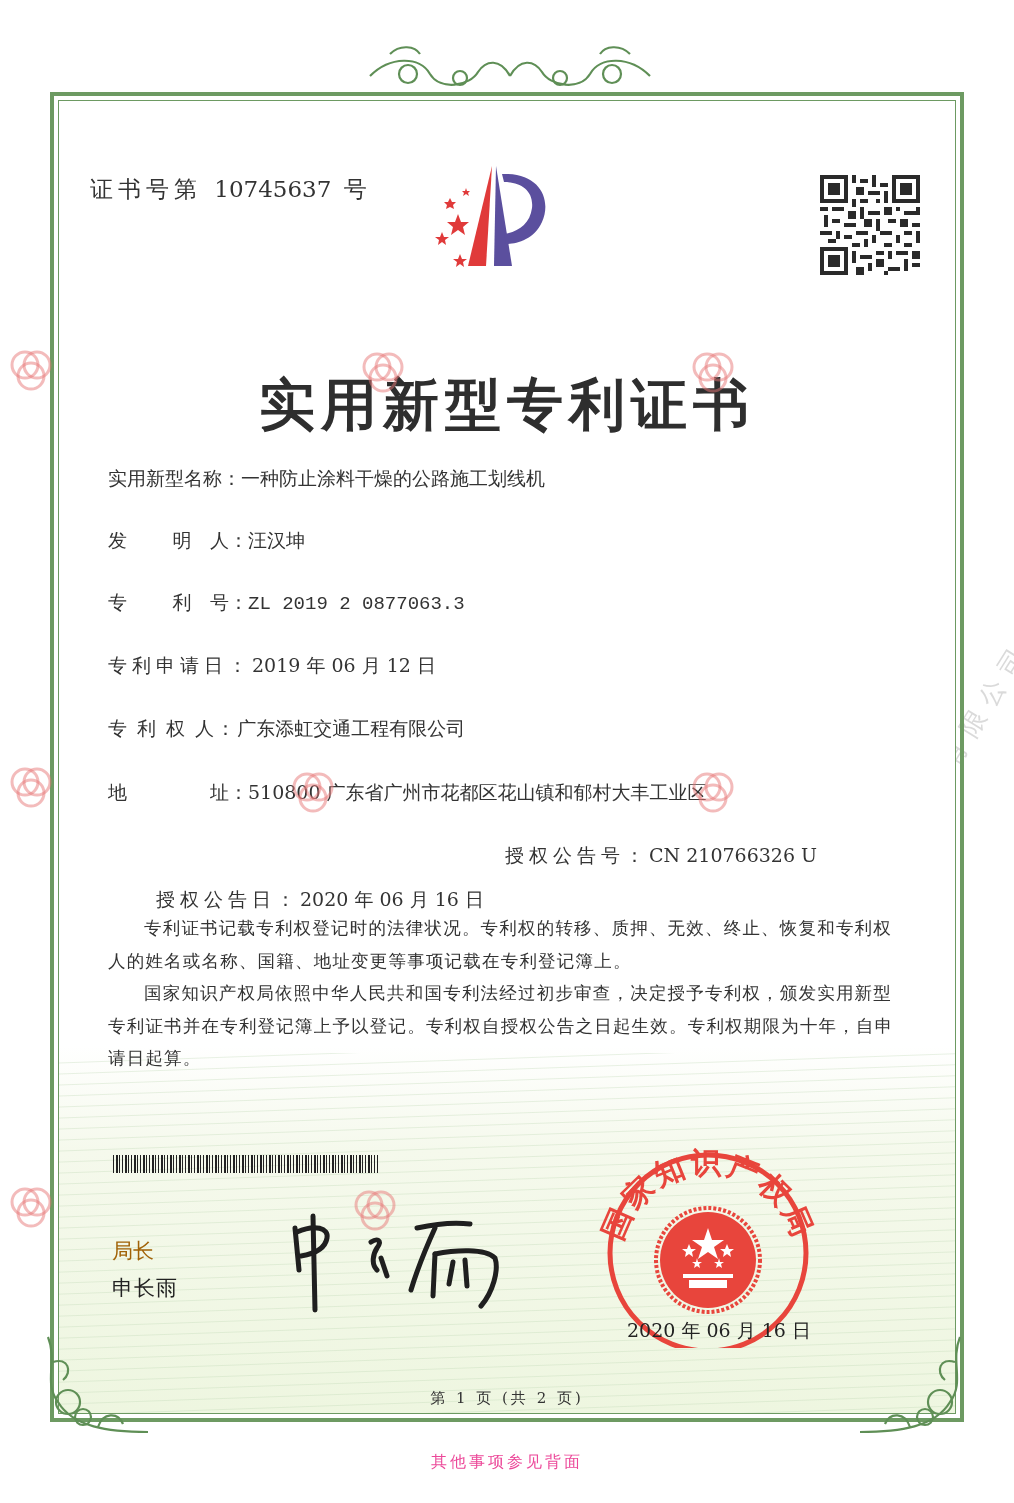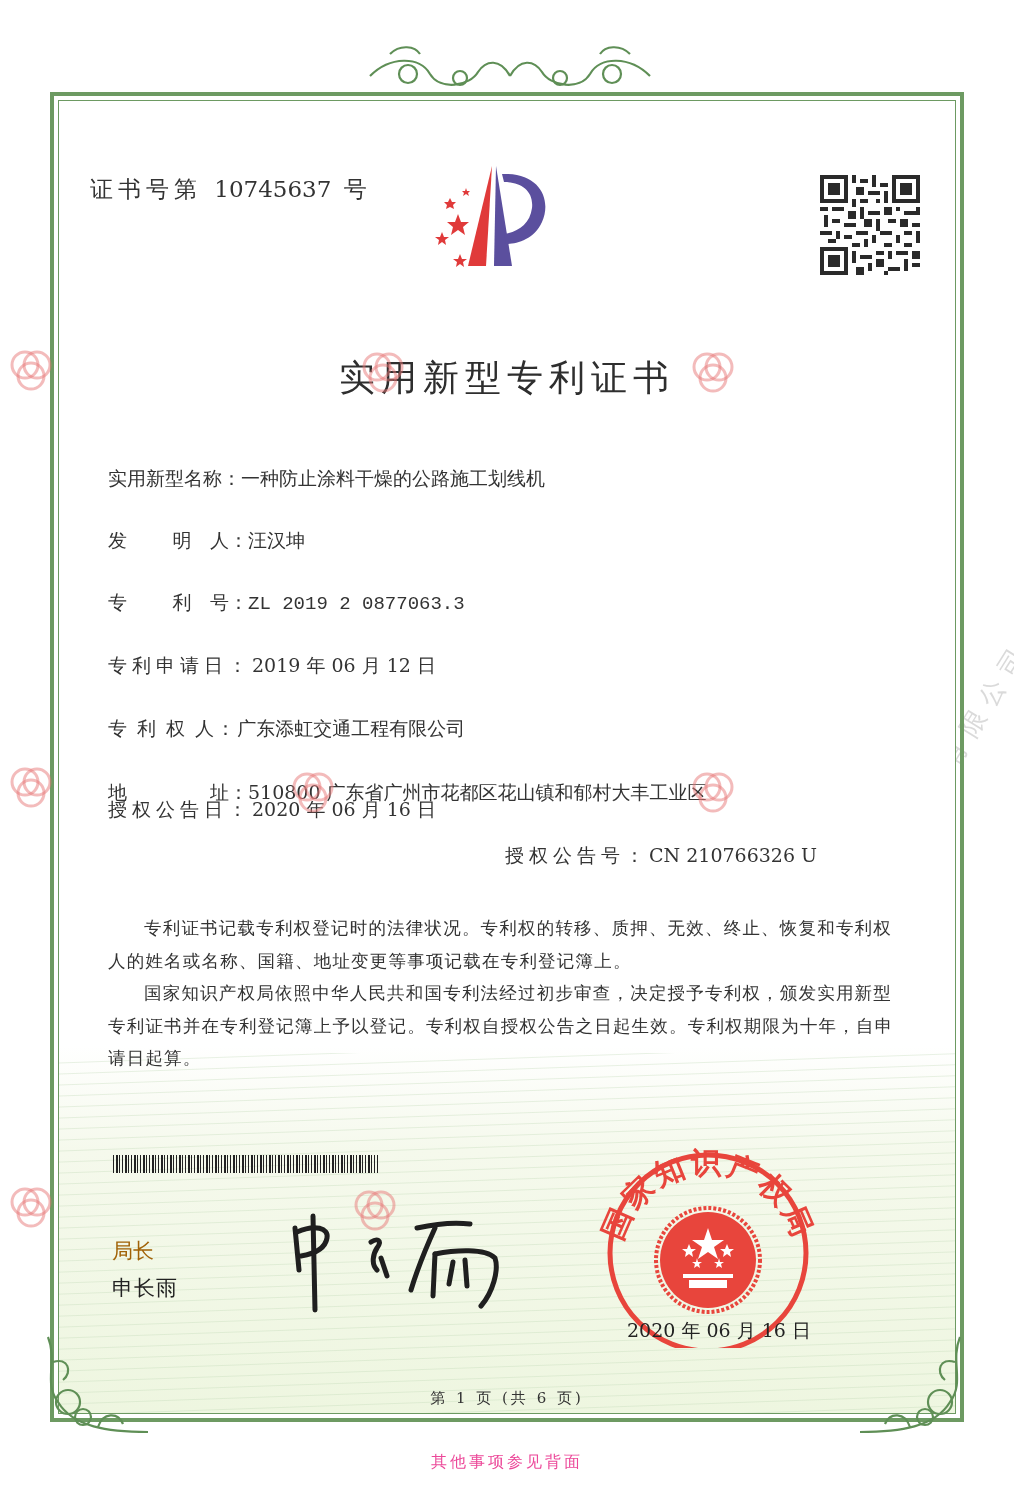--- a/index.html
+++ b/index.html
@@ -30,21 +30,21 @@
   .corner.br { left:860px; top:1332px; transform:scaleX(-1); }
 
   .cert-no {
     position:absolute; left:90px; top:174px; font-size:23px; letter-spacing:5px; color:#333;
   }
   .logo { position:absolute; left:430px; top:160px; width:120px; height:110px; }
   .qr { position:absolute; left:820px; top:175px; width:100px; height:100px; }
 
   .title {
     position:absolute; left:0; width:1014px; top:330px; text-align:center;
-    font-size:36px; letter-spacing:6px; color:#2e2e2e; font-weight:normal;
+    font-size:56px; letter-spacing:6px; color:#2e2e2e; font-weight:bold;
   }
   .field { position:absolute; left:108px; font-size:19px; color:#333; white-space:nowrap; }
   .field .lbl { display:inline-block; }
   .sp2 { letter-spacing:10px; }
   .body-text {
     position:absolute; left:108px; width:800px; top:912px; font-size:17.5px; line-height:32.5px;
     color:#333; letter-spacing:1.2px;
   }
   .body-text p { margin:0; text-indent:36px; }
 
@@ -173,21 +173,21 @@
 </div>
 
 <div class="field" style="top:716px;">
   <span class="lbl" style="letter-spacing:2px">专 利 权 人：</span><span>广东添虹交通工程有限公司</span>
 </div>
 
 <div class="field" style="top:780px;">
   <span class="lbl" style="width:96px">地</span><span class="lbl" style="width:44px;text-align:right">址：</span><span>510800 广东省广州市花都区花山镇和郁村大丰工业区</span>
 </div>
 
-<div class="field" style="top:797px;">
+<div class="field" style="top:887px;margin-left:48px;">
   <span class="lbl" style="letter-spacing:5px">授权公告日：</span><span>2020 年 06 月 16 日</span>
 </div>
 
 <div class="field" style="top:843px;left:505px;">
   <span class="lbl" style="letter-spacing:5px">授权公告号：</span><span>CN 210766326 U</span>
 </div>
 
 <div class="body-text">
   <p>专利证书记载专利权登记时的法律状况。专利权的转移、质押、无效、终止、恢复和专利权人的姓名或名称、国籍、地址变更等事项记载在专利登记簿上。</p>
   <p>国家知识产权局依照中华人民共和国专利法经过初步审查，决定授予专利权，颁发实用新型专利证书并在专利登记簿上予以登记。专利权自授权公告之日起生效。专利权期限为十年，自申请日起算。</p>
@@ -227,21 +227,21 @@
     <polygon points="96,96 98,101 103,101 99,104 100,109 96,106 92,109 93,104 89,101 94,101"></polygon>
     <polygon points="134,96 136,101 141,101 137,104 138,109 134,106 130,109 131,104 127,101 132,101"></polygon>
     <polygon points="104,110 105,114 109,114 106,116 107,120 104,118 101,120 102,116 99,114 103,114"></polygon>
     <polygon points="126,110 127,114 131,114 128,116 129,120 126,118 123,120 124,116 121,114 125,114"></polygon>
     <rect x="90" y="126" width="50" height="4"></rect>
     <rect x="96" y="132" width="38" height="8"></rect>
   </g>
 </svg>
 <div class="seal-date">2020 年 06 月 16 日</div>
 
-<div class="page-no">第 1 页 (共 6 页)</div>
+<div class="page-no">第 1 页 (共 2 页)</div>
 <div class="back-note">其他事项参见背面</div>
 
 <svg class="wm-ring" style="left:8px;top:348px;" viewBox="0 0 46 46">
     <g fill="none" stroke="rgba(232,120,120,0.5)" stroke-width="3">
       <circle cx="17" cy="17" r="13"></circle>
       <circle cx="29" cy="17" r="13"></circle>
       <circle cx="23" cy="28" r="13"></circle>
     </g>
   </svg>
 <svg class="wm-ring" style="left:360px;top:350px;" viewBox="0 0 46 46">

